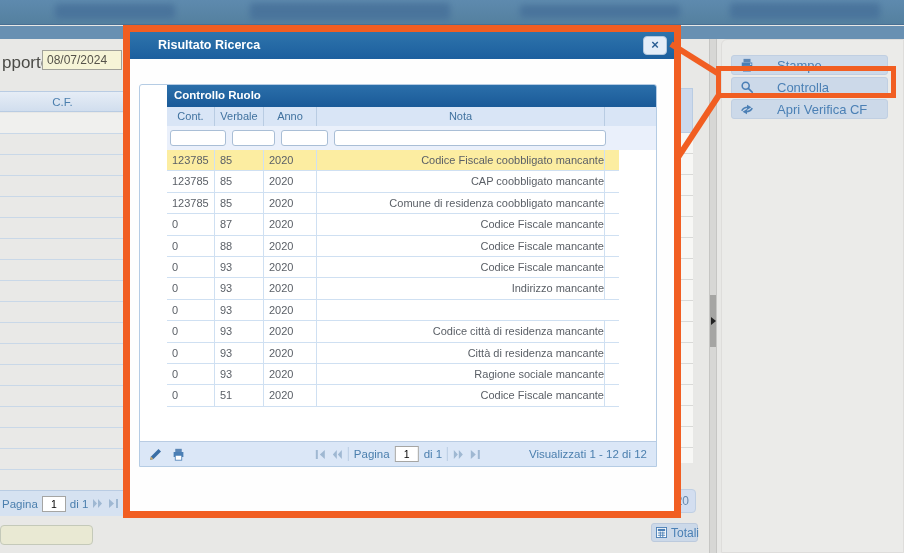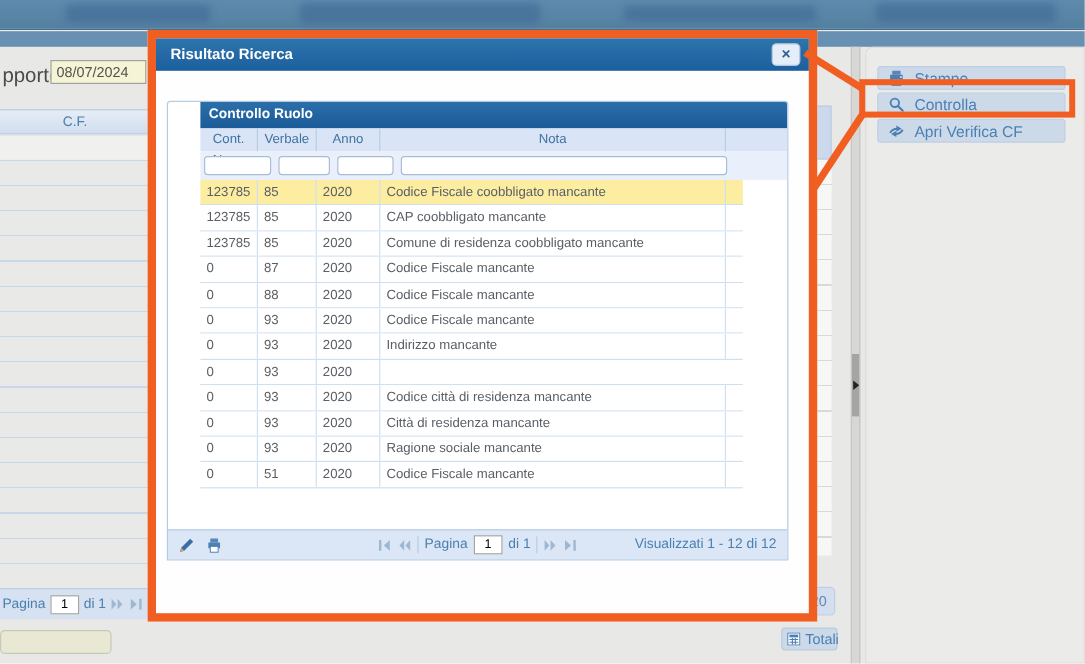--- a/index.html
+++ b/index.html
@@ -40,48 +40,48 @@
     text-align:right; padding:4px 6px 0 0; }
   .splitter { position:absolute; left:709px; top:39px; width:8px; height:514px;
     background:#d7d7d5; border-left:1px solid #c6c6c4; border-right:1px solid #c6c6c4; }
   .splitter-handle { position:absolute; left:0; top:256px; width:6px; height:52px; background:#a5a5a3; }
   .splitter-arrow { position:absolute; left:1px; top:22px; width:0; height:0;
     border-top:4px solid transparent; border-bottom:4px solid transparent; border-left:5px solid #222; }
 
   .right-panel { position:absolute; left:721px; top:39px; width:183px; height:514px;
     background:#ebebe9; border:1px solid #dedddb; border-top-left-radius:6px; }
   .side-btn { position:absolute; left:9px; width:157px; height:20px; background:#ccd9e9;
-    border:1px solid #c0cfe2; border-radius:3px; display:flex; align-items:center; gap:8px;
+    border:1px solid #c0cfe2; border-radius:3px; display:flex; align-items:center; gap:23px;
     padding-left:8px; color:#4b80b5; font-size:13px; cursor:pointer; }
   .side-btn .ic { display:inline-flex; width:14px; height:14px; }
 
   .totali-btn { position:absolute; left:651px; top:523px; width:47px; height:19px;
     background:#ccd9e9; border:1px solid #bccadd; border-radius:3px; display:flex; align-items:center;
     gap:4px; padding-left:4px; color:#4b80b5; font-size:12px; }
   .totali-btn .ic { display:inline-flex; width:11px; height:11px; }
 
   
   .modal { position:absolute; left:123px; top:25px; width:558px; height:493px;
     border:7px solid #f15e22; background:#fefefe; z-index:5; }
   .modal-title { position:relative; height:27px; background:linear-gradient(#2e74ac,#1c5f9e);
-    color:#fff; font-weight:bold; font-size:12.5px; line-height:26px; padding-left:12px; }
+    color:#fff; font-weight:bold; font-size:12.5px; line-height:26px; padding-left:28px; }
   .modal-close { position:absolute; right:7px; top:4px; width:24px; height:19px;
     background:#e4edf8; border:1px solid #b3c8de; border-radius:4px; color:#2b5e93;
     font-weight:bold; font-size:13px; line-height:16px; text-align:center; cursor:pointer; }
 
   .grid-panel { position:absolute; left:9px; top:52px; width:518px; height:383px;
     border:1px solid #b5cce4; border-radius:3px 3px 0 0; background:#fff; overflow:hidden;padding-left:27px; }
   .grid-title { height:22px; background:linear-gradient(#2b6faa,#1a5a98); color:#fff;
     font-weight:bold; font-size:11.5px; line-height:21px; padding-left:7px; }
   .col-head { display:flex; height:19px; background:#d9e5f6; color:#41729f; font-size:11px; }
   .col-head .ch { border-right:1px solid #b9cce3; text-align:center; line-height:18px; }
   .filter-row { display:flex; align-items:center; height:24px; background:#eaf0fb; }
   .filter-row input { height:16px; border:1px solid #a9bed6; border-radius:3px; background:#fff;
     font-size:10.5px; padding:0 3px; font-family:"Liberation Sans",sans-serif; }
-  .w0 { width:48px; } .w1 { width:49px; } .w2 { width:53px; } .w3 { width:288px; }
+  .w0 { width:48px; } .w1 { width:49px; } .w2 { width:53px; } .w3 { width:288px;text-align:right; }
   .f0 { width:56px; margin-left:3px; } .f1 { width:43px; margin-left:6px; }
   .f2 { width:47px; margin-left:6px; } .f3 { width:272px; margin-left:6px; }
 
   .grid-rows { width:452px; }
   .grid-row { display:flex; height:21.4px; border-bottom:1px solid #cfe0f2; background:#fff; cursor:pointer; }
   .grid-row:first-child { background:#fceda1; }
   .grid-row .cell { border-right:1px solid #cfe0f2; font-size:11px; color:#5a5f66;
     line-height:21px; padding-left:5px; white-space:nowrap; overflow:hidden; }
 
   .grid-footer { position:absolute; left:0; right:0; bottom:0; height:25px;

